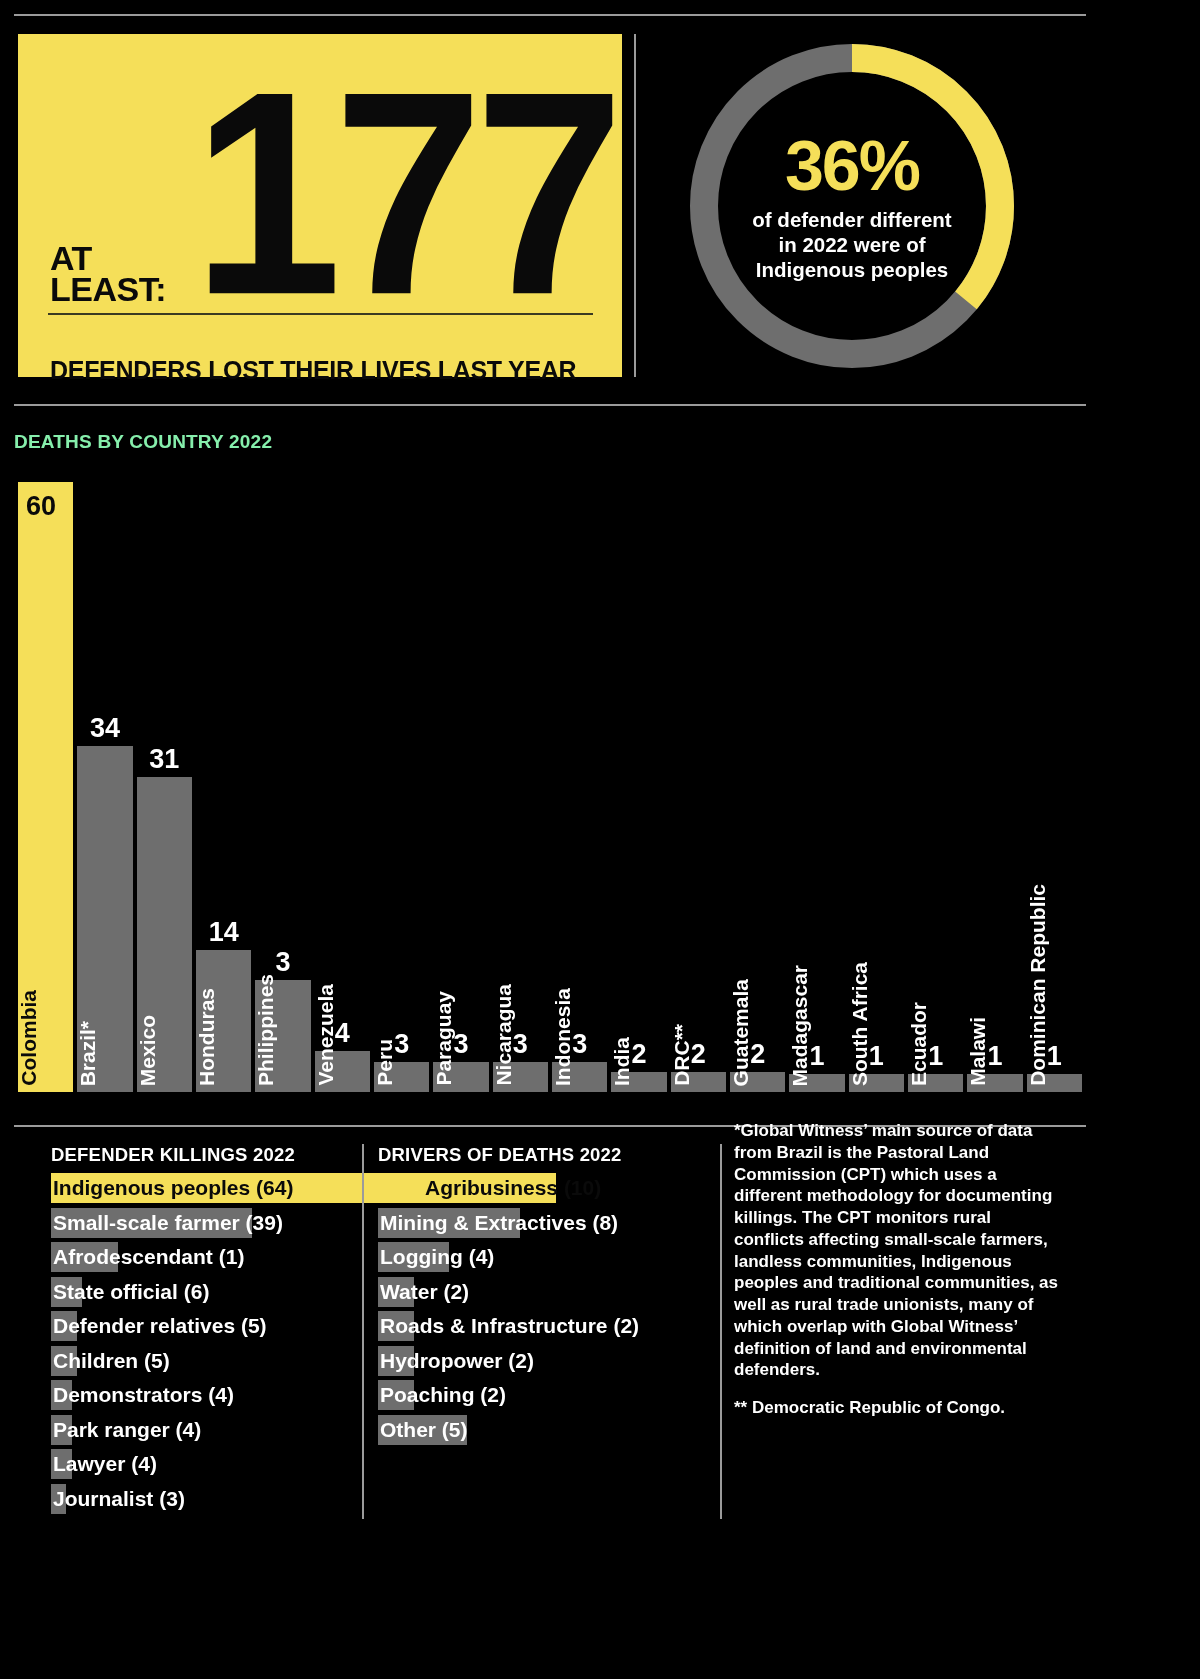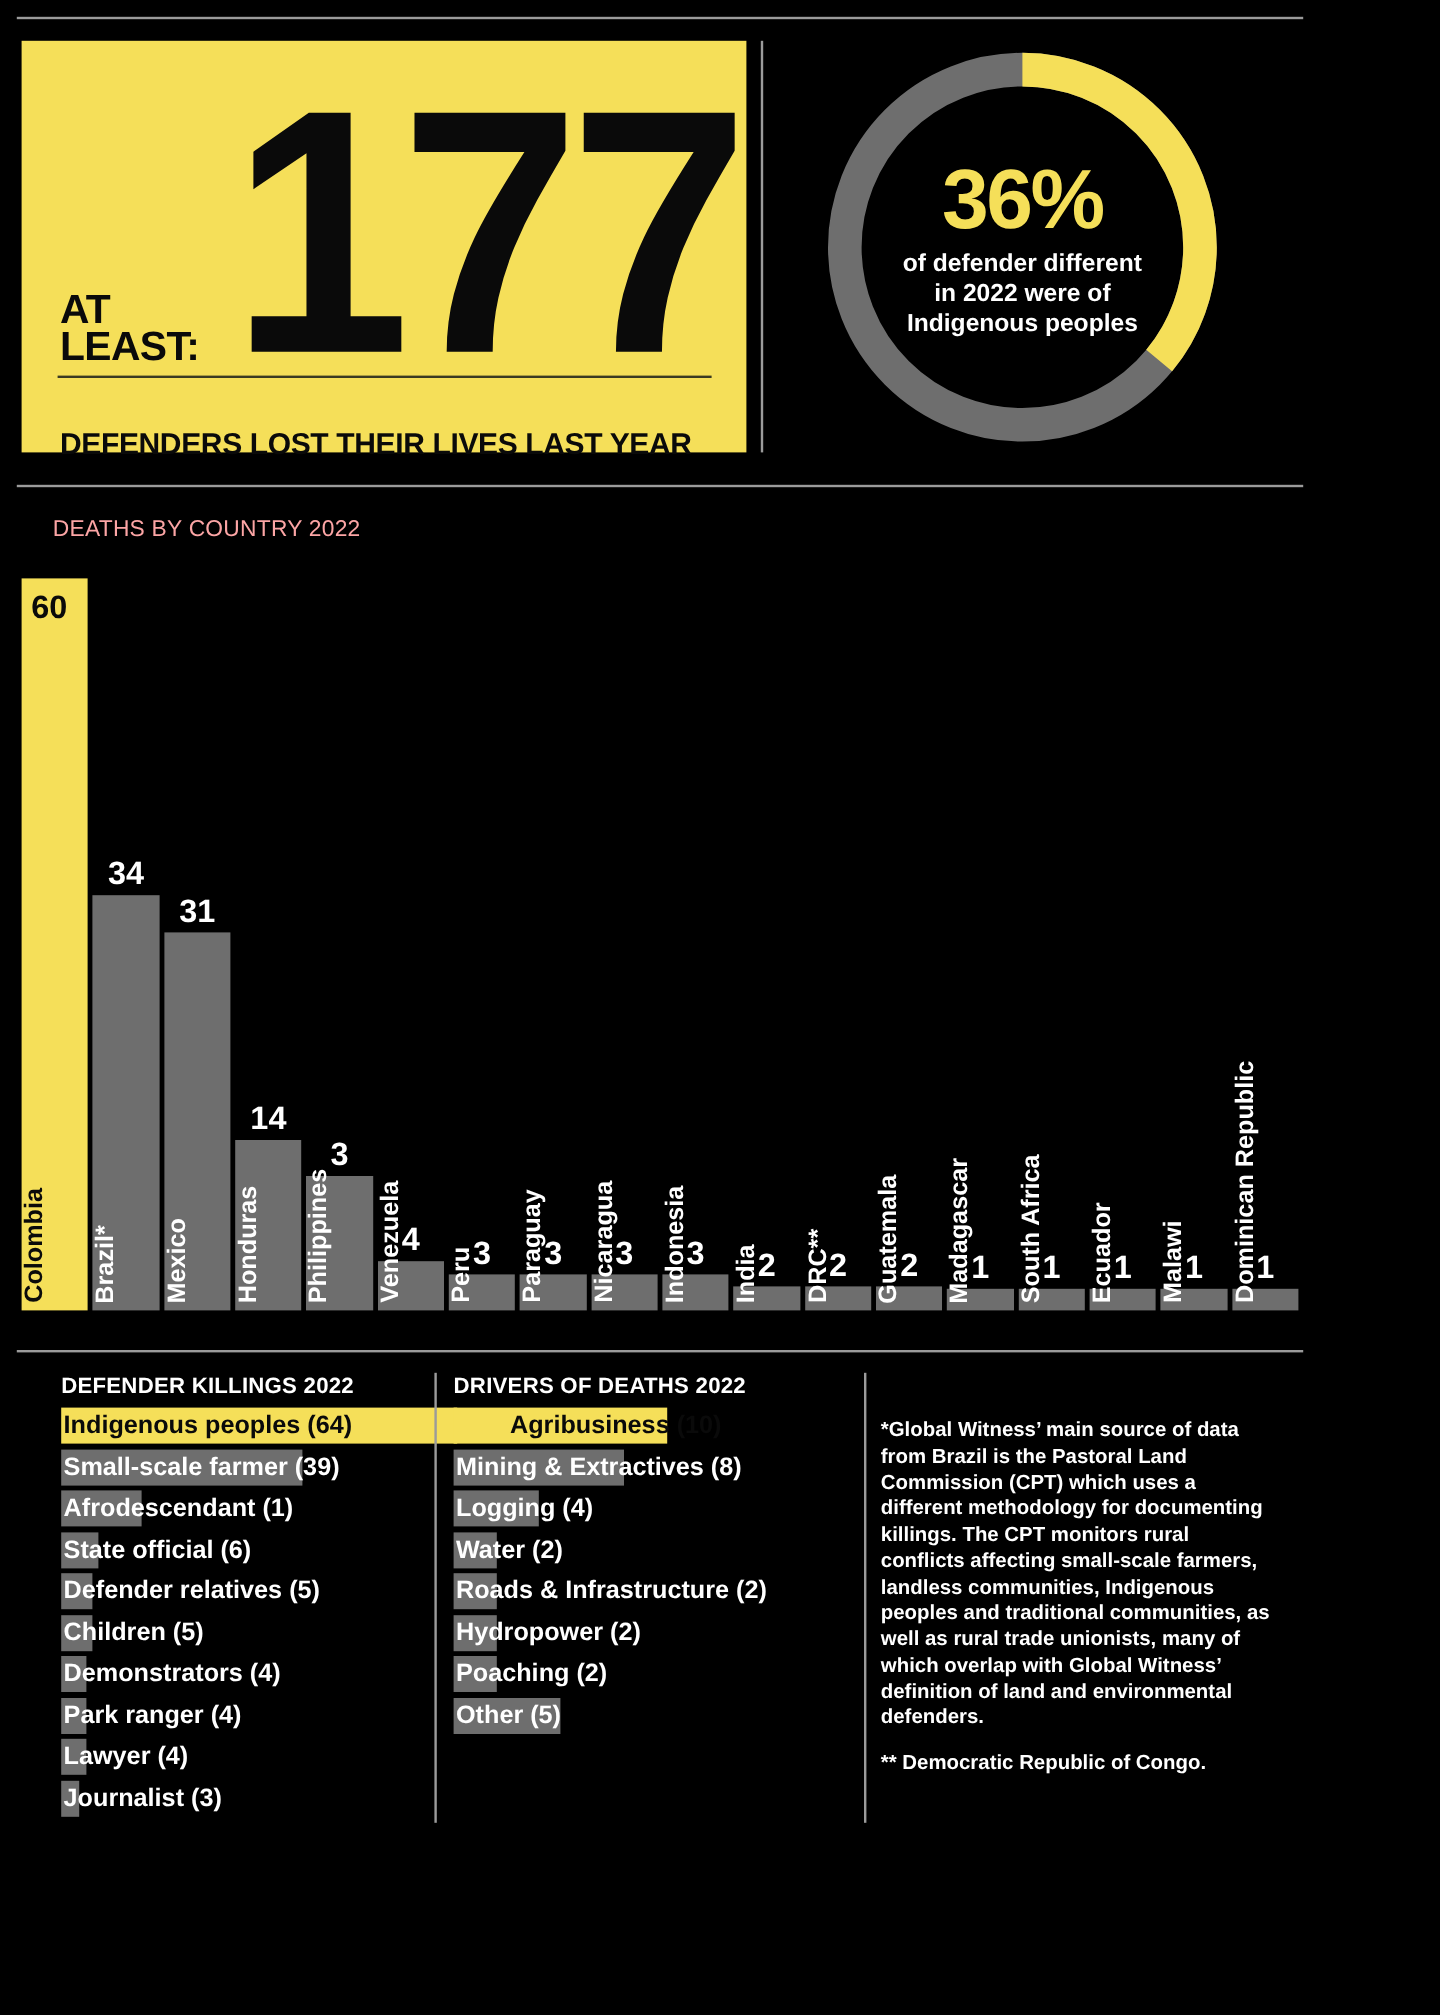--- a/index.html
+++ b/index.html
@@ -105,25 +105,24 @@
     font-size: 20.5px;
     font-weight: 600;
     line-height: 1.22;
     margin-top: 6px;
   }
 
   
   .chart-title {
     position: absolute;
     left: 14px; top: 431px;
-    color: #fca5a5;
+    color: #86efac;
     font-size: 19px;
-    font-weight: 400;
+    font-weight: 700;
     letter-spacing: 0.2px;
-    margin-left: 30px;
   }
   .chart {
     position: absolute;
     left: 18px; top: 482px;
     width: 1064px; height: 610px;
   }
   .bar-col {
     position: absolute;
     bottom: 0;
     height: 610px;
@@ -202,21 +201,21 @@
     position: absolute;
     width: 2px;
     background: #9b9b9b;
   }
   .div-a { left: 362px; top: 1144px; height: 375px; }
   .div-b { left: 720px; top: 1144px; height: 375px; }
 
   
   .notes {
     position: absolute;
-    left: 734px; top: 1181px;
+    left: 734px; top: 1120px;
     width: 330px;
     text-decoration: underline;
   }
   .note-p {
     color: #ffffff;
     font-size: 17px;
     font-weight: 700;
     line-height: 1.28;
   }
   .note-p + .note-p { margin-top: 16px; }

